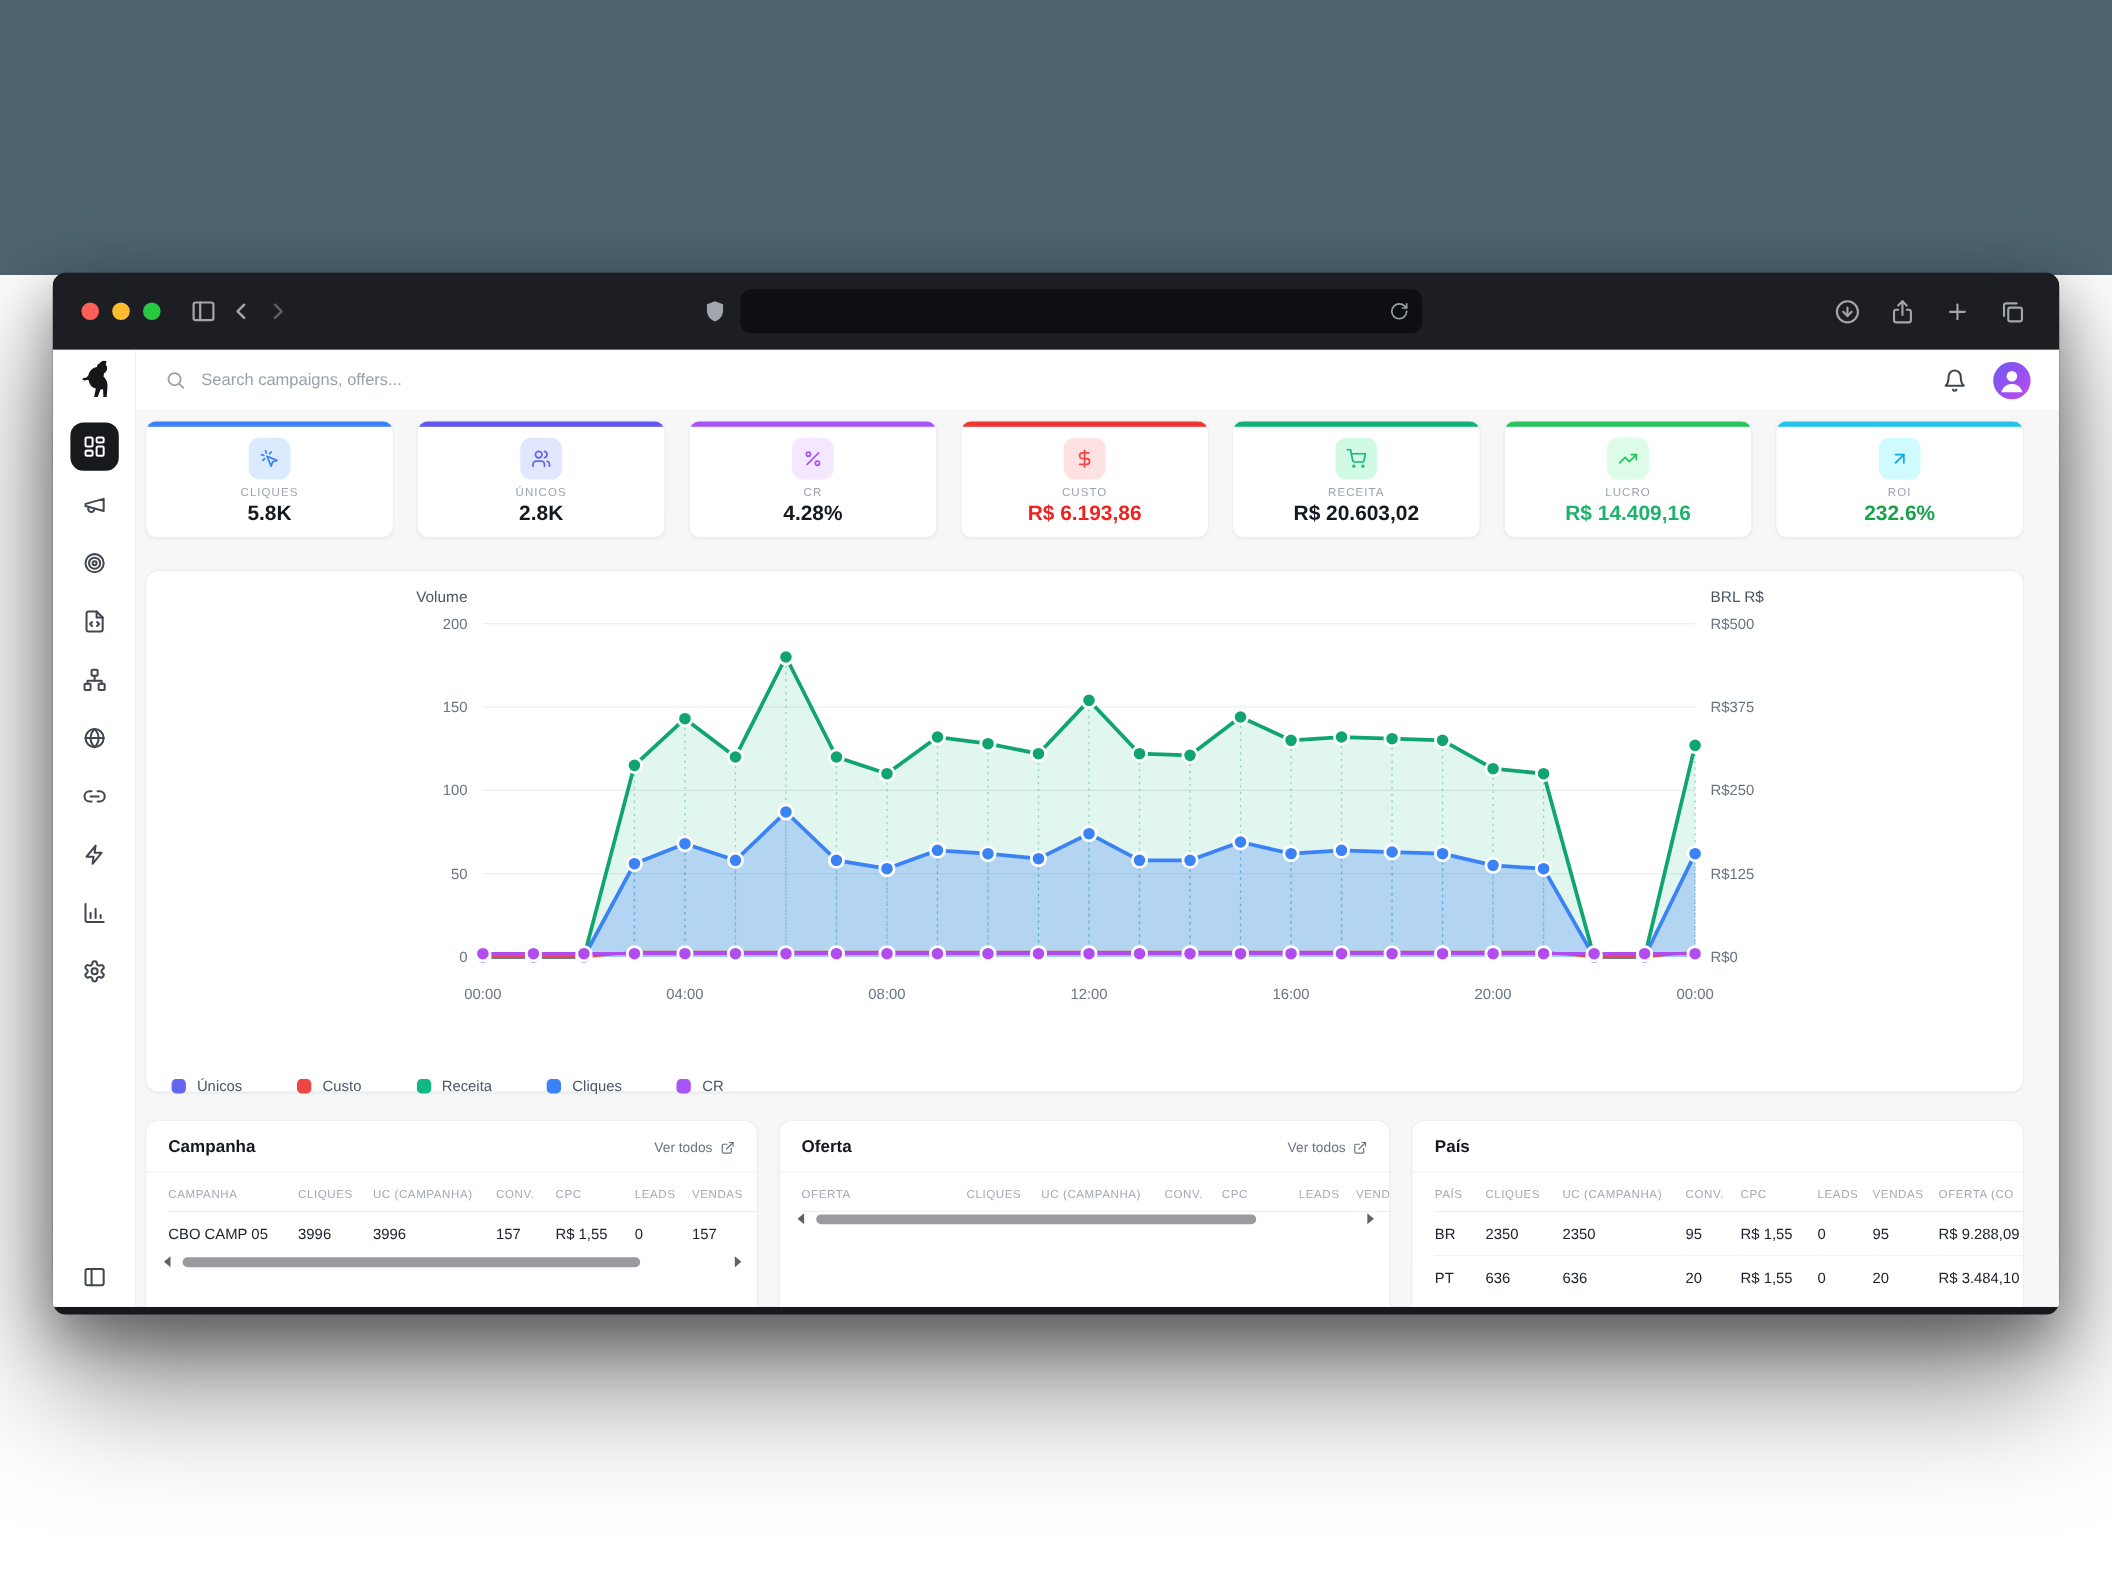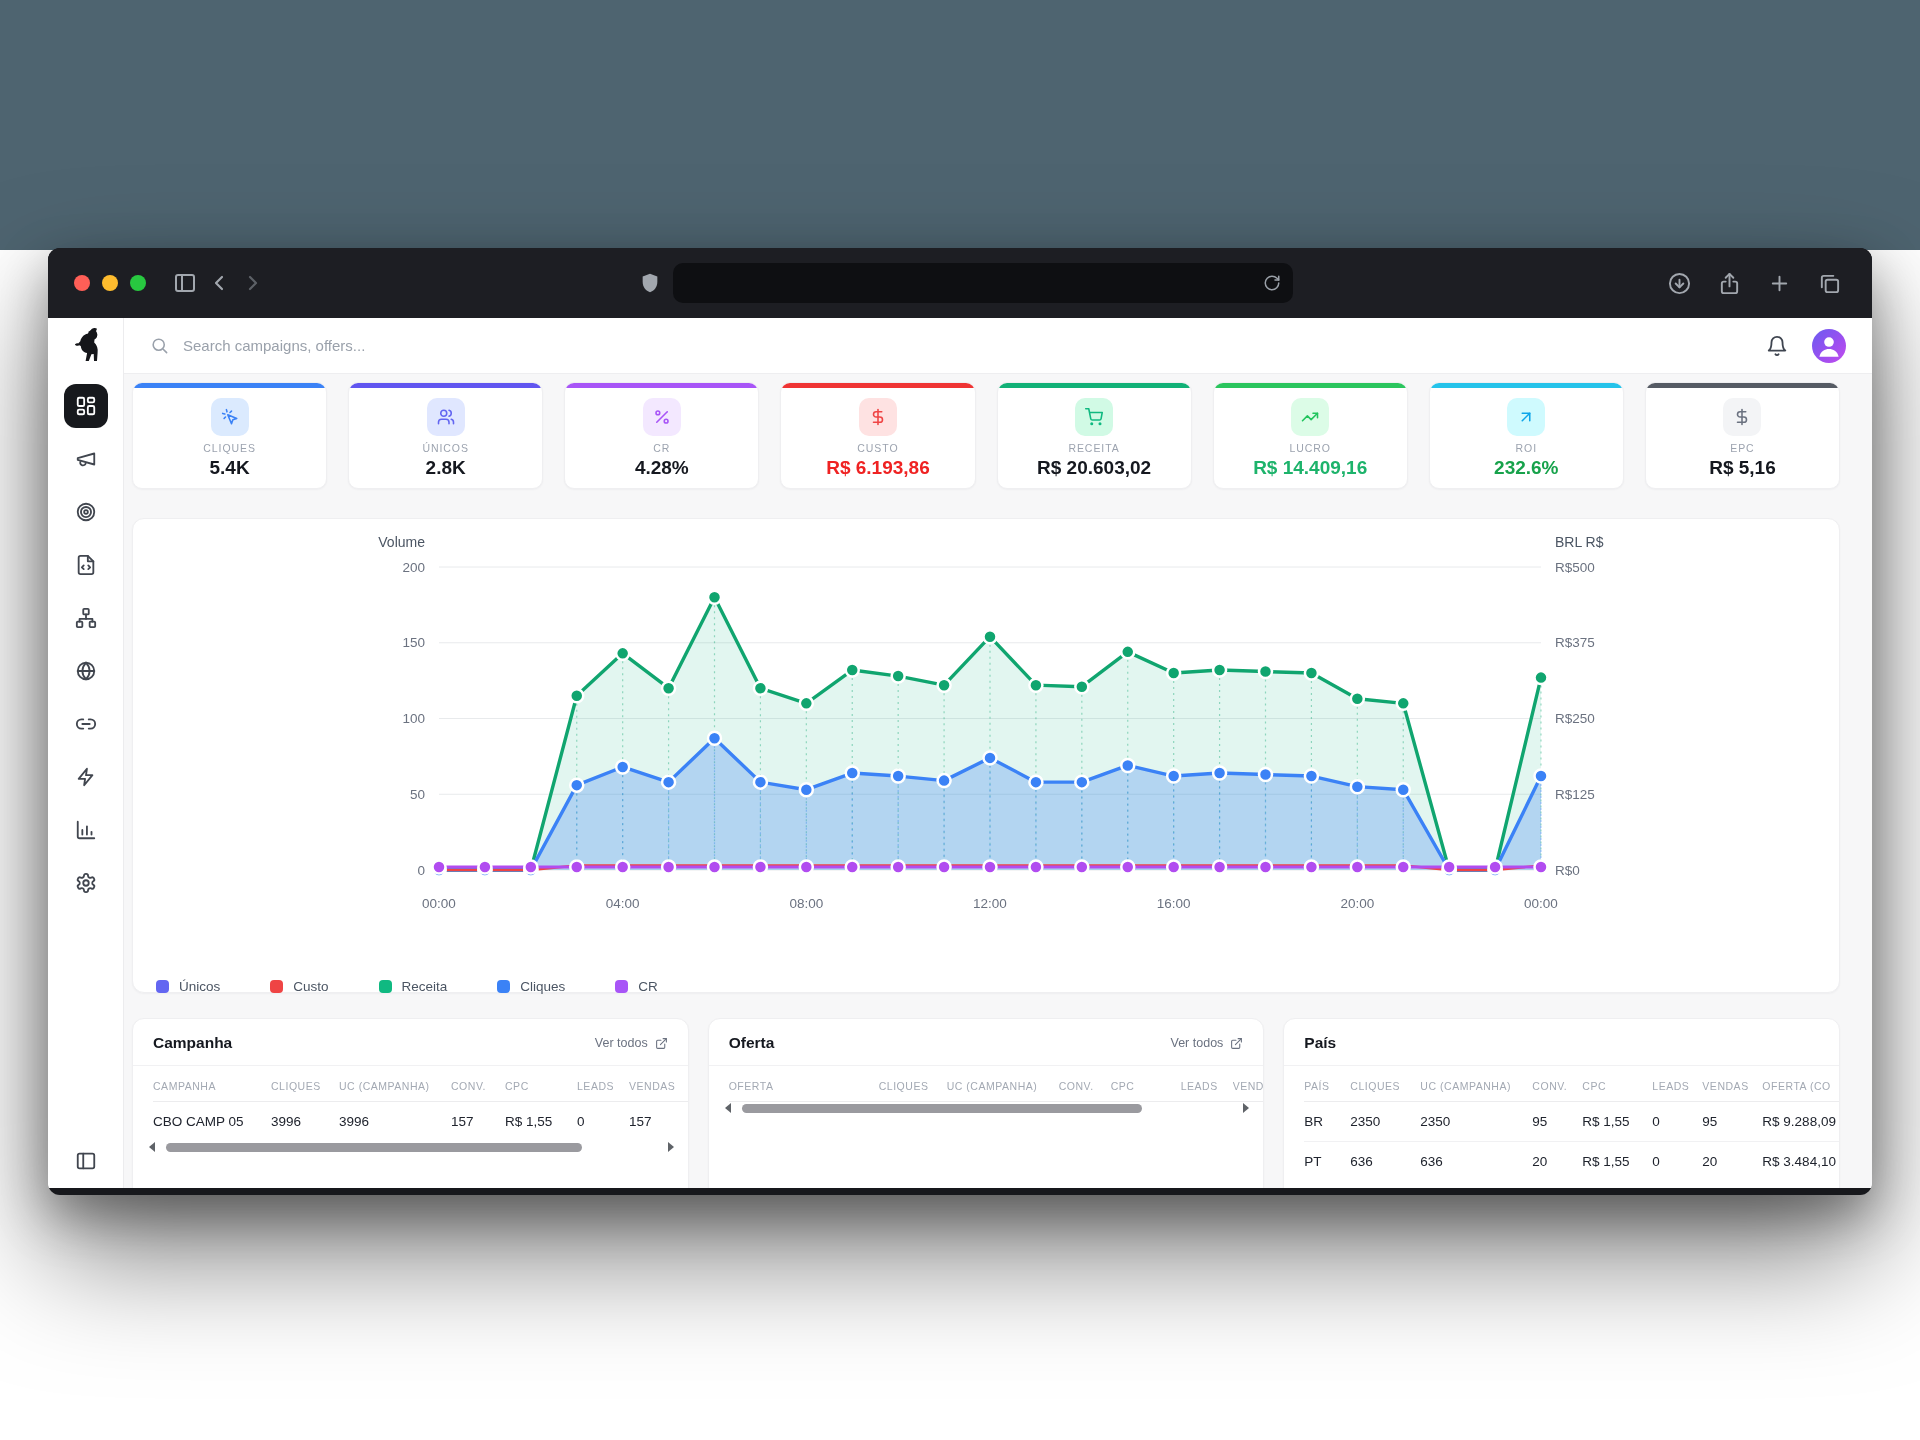--- a/index.html
+++ b/index.html
@@ -289,21 +289,21 @@
               <div class="chip" style="background:#dbeafe;color:#3b82f6">
                 <svg class="ic" width="18" height="18" viewBox="0 0 24 24" fill="none" stroke="currentColor" stroke-width="2.1" stroke-linecap="round" stroke-linejoin="round">
                   <path d="m9 9 5 12 1.8-5.2L21 14z"></path>
                   <path d="M7.2 2.2 8 5.1"></path>
                   <path d="m5.1 8-2.9-.8"></path>
                   <path d="M14 4.1 12 6"></path>
                   <path d="m6 12-1.9 2"></path>
                 </svg>
               </div>
               <div class="lbl">CLIQUES</div>
-              <div class="val" style="color:#15181f">5.4K</div>
+              <div class="val" style="color:#15181f">5.8K</div>
             </div>
             <div class="kpi">
               <div class="accent" style="background:#6156f0"></div>
               <div class="chip" style="background:#e0e7ff;color:#6366f1">
                 <svg class="ic" width="18" height="18" viewBox="0 0 24 24" fill="none" stroke="currentColor" stroke-width="2.1" stroke-linecap="round" stroke-linejoin="round">
                   <path d="M16 21v-2a4 4 0 0 0-4-4H6a4 4 0 0 0-4 4v2"></path>
                   <circle cx="9" cy="7" r="4"></circle>
                   <path d="M22 21v-2a4 4 0 0 0-3-3.87"></path>
                   <path d="M16 3.13a4 4 0 0 1 0 7.75"></path>
                 </svg>
@@ -360,31 +360,20 @@
             <div class="kpi">
               <div class="accent" style="background:#25c3ea"></div>
               <div class="chip" style="background:#cffafe;color:#0ea5e9">
                 <svg class="ic" width="18" height="18" viewBox="0 0 24 24" fill="none" stroke="currentColor" stroke-width="2.1" stroke-linecap="round" stroke-linejoin="round">
                   <path d="M7 17 17 7"></path>
                   <path d="M7 7h10v10"></path>
                 </svg>
               </div>
               <div class="lbl">ROI</div>
               <div class="val" style="color:#17a24b">232.6%</div>
-            </div>
-            <div class="kpi">
-              <div class="accent" style="background:#565b64"></div>
-              <div class="chip" style="background:#f3f4f6;color:#6b7280">
-                <svg class="ic" width="18" height="18" viewBox="0 0 24 24" fill="none" stroke="currentColor" stroke-width="2.1" stroke-linecap="round" stroke-linejoin="round">
-                  <path d="M12 2v20"></path>
-                  <path d="M17 5H9.5a3.5 3.5 0 0 0 0 7h5a3.5 3.5 0 0 1 0 7H6"></path>
-                </svg>
-              </div>
-              <div class="lbl">EPC</div>
-              <div class="val" style="color:#15181f">R$ 5,16</div>
             </div>
           </div>
 
         <div class="chart-card">
           <div id="chart-svg"><svg width="1724" height="438" viewBox="0 0 1724 438">
                 <line x1="306" y1="38" x2="1408" y2="38" stroke="#e8eaec" stroke-width="1"></line>
                 <text x="292" y="42.5" text-anchor="end" font-size="13.5" fill="#6b7280">200</text>
                 <text x="1422" y="42.5" text-anchor="start" font-size="13.5" fill="#6b7280">R$500</text>
                 <line x1="306" y1="113.75" x2="1408" y2="113.75" stroke="#e8eaec" stroke-width="1"></line>
                 <text x="292" y="118.25" text-anchor="end" font-size="13.5" fill="#6b7280">150</text>

